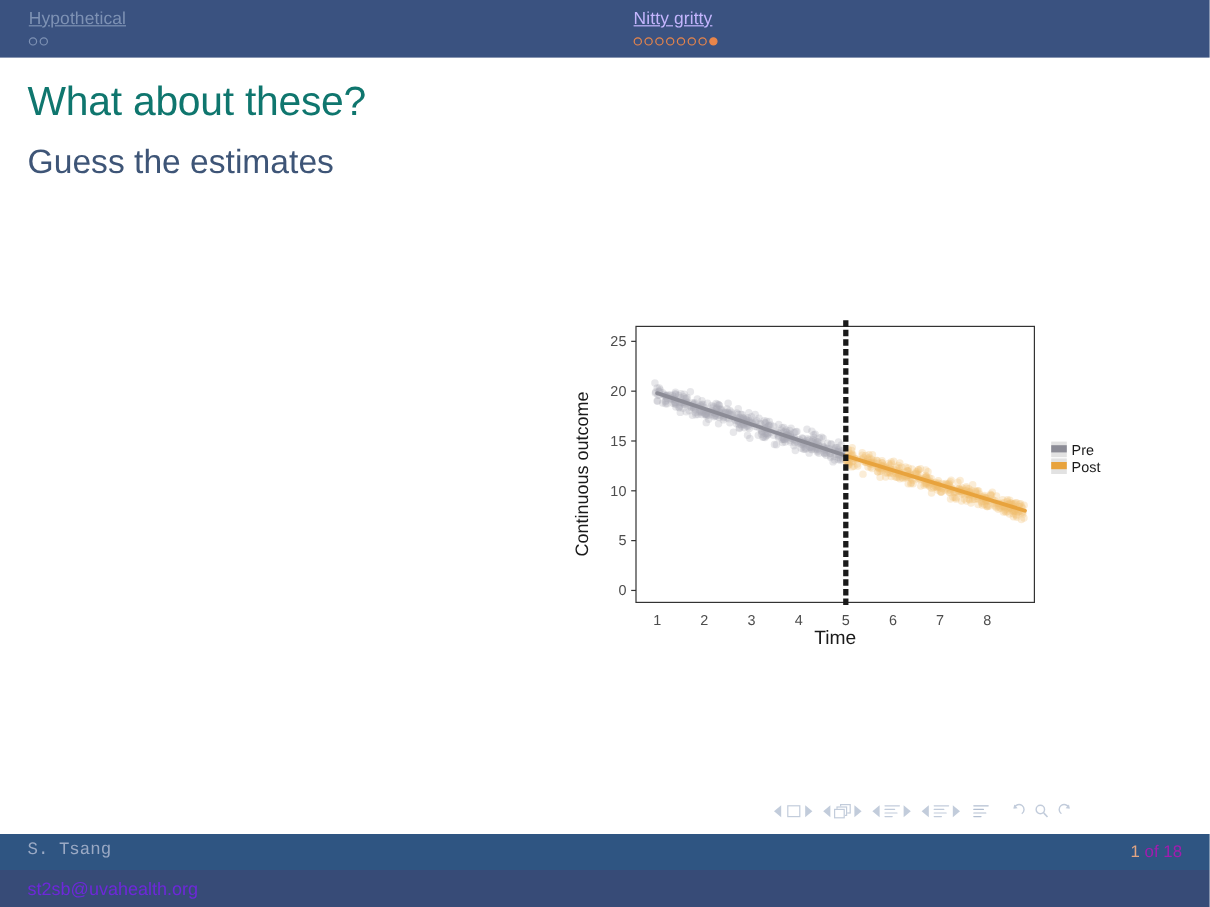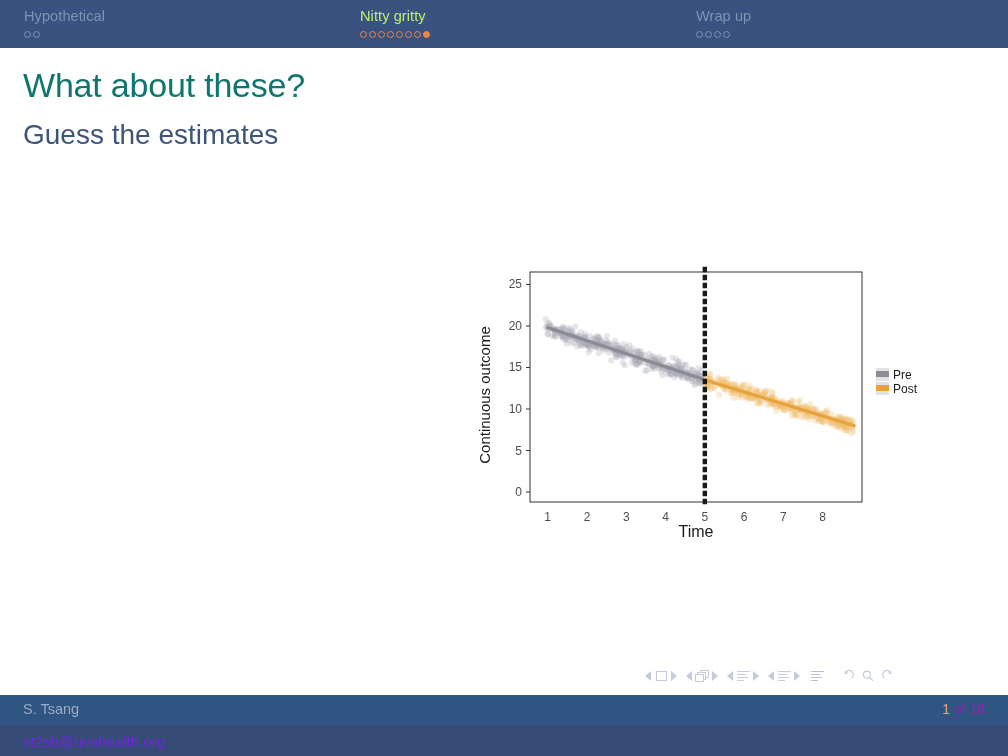--- a/index.html
+++ b/index.html
@@ -22,22 +22,23 @@
     padding-top:9px;
     padding-left:24px;
     box-sizing:border-box;
   }
   .nav-label{
     font-size:14.5px;
     color:#7e92b4;
     letter-spacing:.1px;
     line-height:15px;
     white-space:nowrap;
-  }
-  .nav-section.active .nav-label{ color:#bef264; }
+    text-decoration:underline;
+  }
+  .nav-section.active .nav-label{ color:#c4b5fd; }
   .nav-dots{
     margin-top:5px;
     display:flex;gap:2px;align-items:center;
     height:10px;
   }
   .nav-dot{
     width:7px;height:7px;border-radius:50%;
     border:1px solid #7e92b4;
     box-sizing:border-box;
     background:transparent;
@@ -103,21 +104,21 @@
   #footer-top{
     position:absolute;left:0;top:695px;width:1008px;height:30px;
     background:#2f5582;
   }
   #footer-bottom{
     position:absolute;left:0;top:725px;width:1008px;height:31px;
     background:#374b77;
   }
   #footer-author{
     position:absolute;left:23px;top:701px;
-    font-size:14.5px;color:#9aa9c4;white-space:nowrap;
+    font-size:14.5px;color:#9aa9c4;white-space:nowrap;font-family:Liberation Mono, monospace;
   }
   #footer-email{
     position:absolute;left:23px;top:733px;
     font-size:15px;color:#6d28d9;white-space:nowrap;
   }
   #footer-pagenum{
     position:absolute;right:23px;top:701px;
     font-size:14px;color:#e2a582;white-space:nowrap;
   }
   #footer-pagenum .of{color:#a21caf;}
@@ -137,29 +138,20 @@
       <div class="nav-label">Nitty gritty</div>
       <div class="nav-dots">
         <span class="nav-dot"></span>
         <span class="nav-dot"></span>
         <span class="nav-dot"></span>
         <span class="nav-dot"></span>
         <span class="nav-dot"></span>
         <span class="nav-dot"></span>
         <span class="nav-dot"></span>
         <span class="nav-dot filled"></span>
-      </div>
-    </div>
-    <div class="nav-section">
-      <div class="nav-label">Wrap up</div>
-      <div class="nav-dots">
-        <span class="nav-dot"></span>
-        <span class="nav-dot"></span>
-        <span class="nav-dot"></span>
-        <span class="nav-dot"></span>
       </div>
     </div>
   </div>
 
 <div id="title">What about these?</div>
 <div id="subtitle">Guess the estimates</div>
 
 <div id="chart-wrap">
   <svg id="chart-svg" width="470" height="290" viewBox="0 0 470 290">
 

